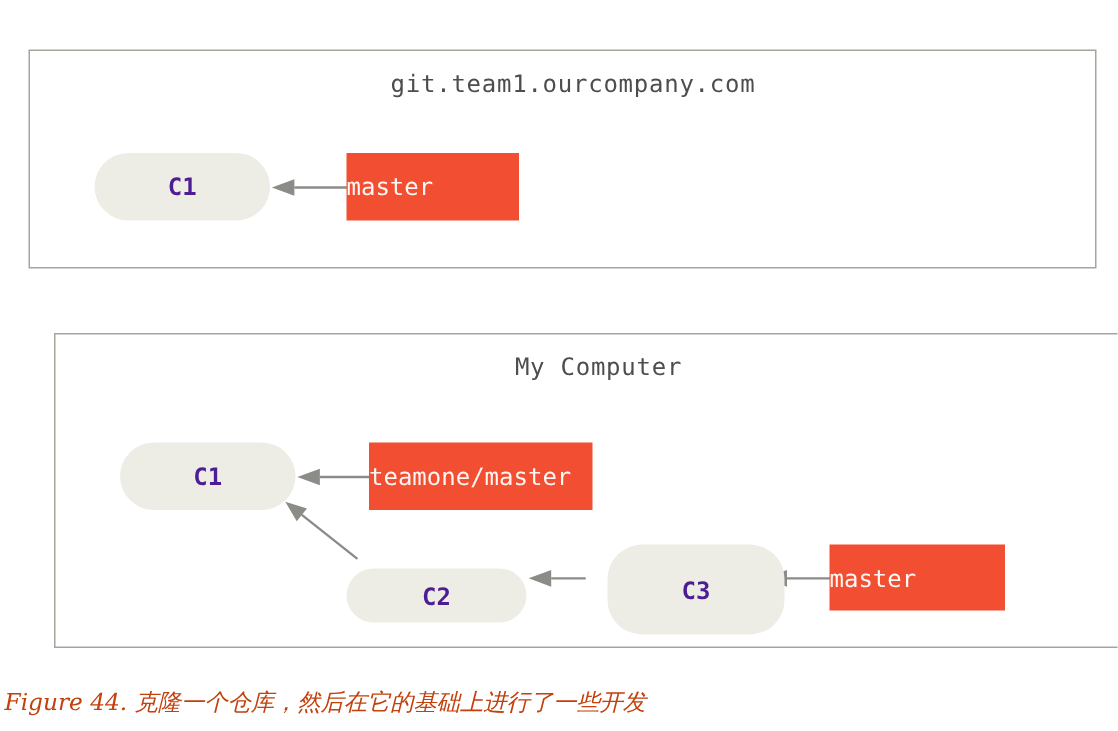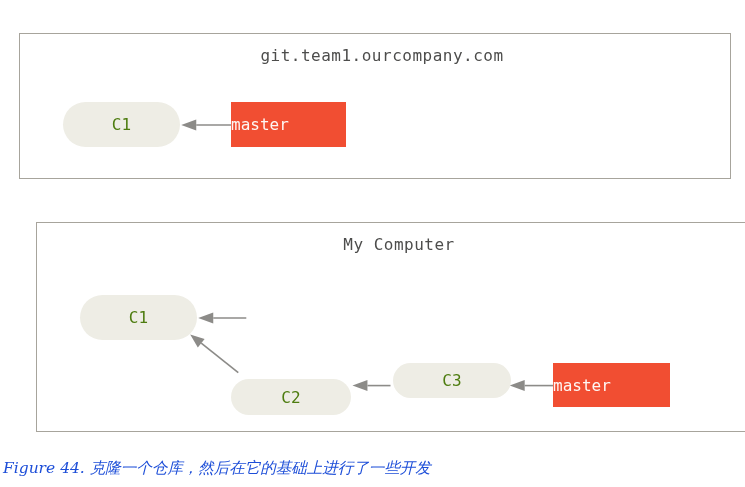--- a/index.html
+++ b/index.html
@@ -37,48 +37,49 @@
     inset: 0;
     width: 100%; height: 100%;
   }
 
   .commit {
     position: absolute;
     background: #eeede5;
     border-radius: 23px;
     display: flex; align-items: center; justify-content: center;
     font-size: 16px;
-    color: #4d7c0f;
+    color: #4c1d95;
+    font-weight: bold;
   }
   .branch {
     position: absolute;
     background: #f14e32;
     display: flex; align-items: center; 
     font-size: 16px;
     color: #fef6f3;
   }
 
   
   .remote .commit-c1 { left: 43px;  top: 68px; width: 117px; height: 45px; }
   .remote .branch-master { left: 211px; top: 68px; width: 115px; height: 45px; }
 
   
   .local .commit-c1 { left: 43px;  top: 72px;  width: 117px; height: 45px; }
   .local .branch-teamone { left: 209px; top: 72px;  width: 149px; height: 45px; }
   .local .commit-c2 { left: 194px; top: 156px; width: 120px; height: 36px; }
-  .local .commit-c3 { left: 356px; top: 140px; width: 118px; height: 35px; }
+  .local .commit-c3 { left: 368px; top: 140px; width: 118px; height: 60px; }
   .local .branch-master { left: 516px; top: 140px; width: 117px; height: 44px; }
 
   .caption {
     position: absolute;
     left: 3px; top: 458px;
     font-family: "DejaVu Serif", serif;
     font-style: italic;
     font-size: 15.5px;
-    color: #1d4ed8;
+    color: #c2410c;
     white-space: nowrap;
   }
 
   svg line { stroke: #8c8b88; stroke-width: 1.6; }
   svg polygon { fill: #8c8b88; }
 </style>
 </head>
 <body>
 
 <div class="figure">
@@ -119,20 +120,23 @@
       </g>
       <g>
         <line x1="516" y1="162" x2="487" y2="162"></line>
         <polygon points="472,162 487,156.5 487,167.5"></polygon>
       </g>
     </svg>
 
     <div class="commit commit-c1">
       <span>C1</span>
     </div>
+    <div class="branch branch-teamone">
+      <span>teamone/master</span>
+    </div>
     <div class="commit commit-c2">
       <span>C2</span>
     </div>
     <div class="commit commit-c3">
       <span>C3</span>
     </div>
     <div class="branch branch-master">
       <span>master</span>
     </div>
   </div>

